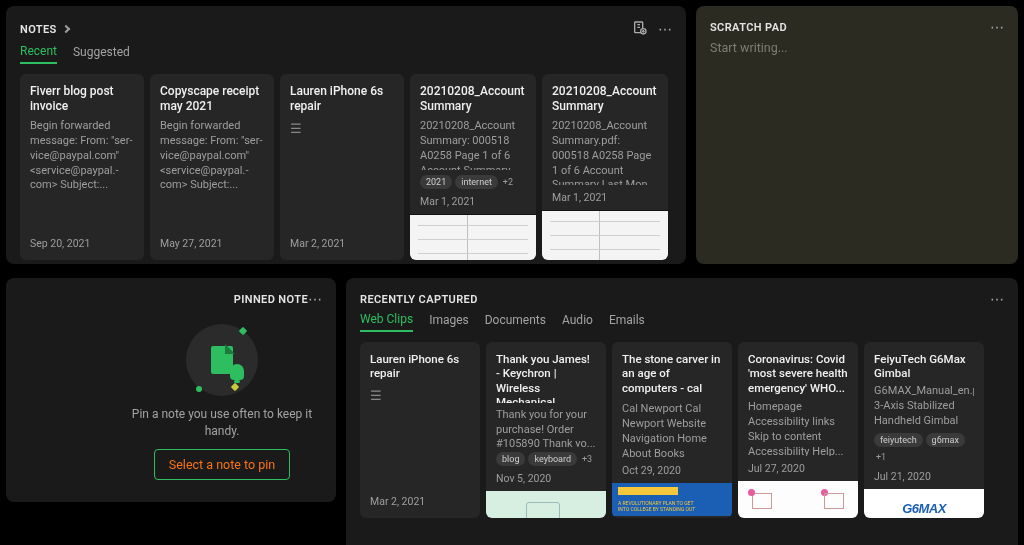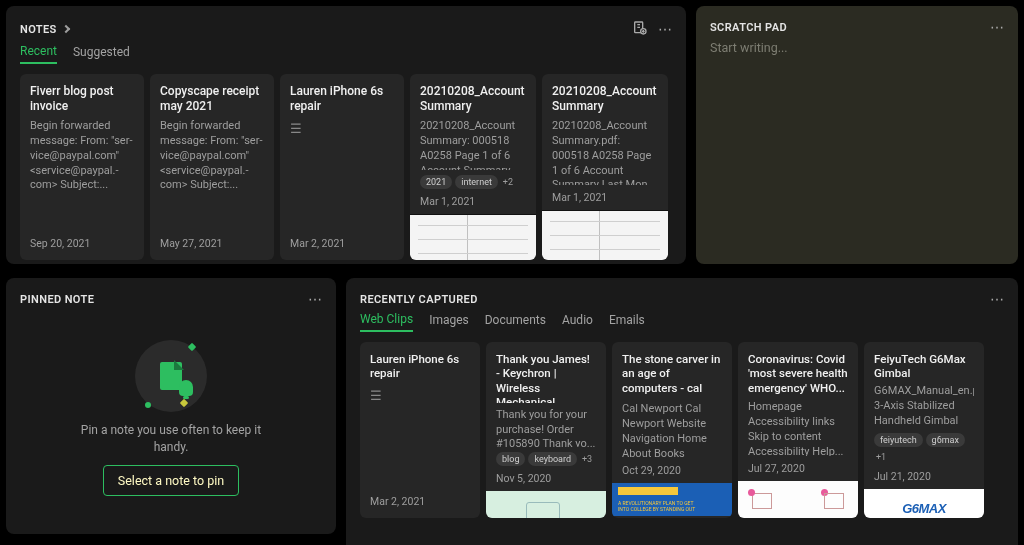--- a/index.html
+++ b/index.html
@@ -26,31 +26,31 @@
   .chip { background:#3a3a3a; color:#cfcfcf; font-size:9px; padding:2px 6px; border-radius:8px; white-space:nowrap; }
   .chip.more { background:transparent; color:#9e9e9e; padding:2px 2px; }
   .doc-thumb { background:#f4f4f4; margin:6px -10px -10px -10px; height:54px; border-top:1px solid #111; position:relative; }
   .doc-thumb::before { content:""; position:absolute; left:45%; top:0; bottom:0; width:1px; background:#c0c0c0; }
   .doc-thumb::after  { content:""; position:absolute; left:8px; right:8px; top:10px; height:1px; background:#cfcfcf; box-shadow:0 14px 0 #cfcfcf, 0 28px 0 #cfcfcf; }
   
   .scratch-panel { flex:1; height:258px; background:#2b2b22; }
   .scratch-text { color:#7d7d72; font-size:12.5px; margin-top:4px; }
   
   .lower-row { margin-top:14px; }
-  .pinned-panel { width:330px; height:256px; display:flex; flex-direction:column; }
+  .pinned-panel { width:330px; height:224px; display:flex; flex-direction:column;align-items:flex-end; }
   .pinned-body { flex:1; display:flex; flex-direction:column; align-items:center; justify-content:center; gap:10px; }
   .pin-circle { width:72px; height:72px; border-radius:50%; background:#2b2b2b; position:relative; display:flex; align-items:center; justify-content:center; }
   .pin-doc { width:22px; height:28px; background:#2dbe60; border-radius:2px 2px 2px 2px; position:relative; }
   .pin-doc::before { content:""; position:absolute; right:-2px; top:-2px; border:5px solid transparent; border-left-color:#1b7a3e; border-bottom-color:#1b7a3e; }
   .pin-bell { width:14px; height:16px; background:#2dbe60; border-radius:7px 7px 4px 4px; position:absolute; right:14px; bottom:16px; }
   .pin-bell::after { content:""; position:absolute; left:4px; bottom:-3px; width:6px; height:3px; background:#2dbe60; border-radius:2px; }
   .ornament { width:6px; height:6px; background:#2dbe60; position:absolute; border-radius:1px; }
   .orn1{ top:4px; right:12px; transform:rotate(45deg);} .orn2{ bottom:4px; left:10px; border-radius:50%; } .orn3{ bottom:6px; right:20px; transform:rotate(45deg); background:#c9c93c;}
   .pin-help { color:#a3a3a3; font-size:12px; text-align:center; line-height:1.35; max-width:200px; }
-  .pin-btn { border:1px solid #2dbe60; color:#fef9c3; background:transparent; font-size:12.5px; padding:7px 14px; border-radius:4px; cursor:pointer; }
+  .pin-btn { border:1px solid #2dbe60; color:#f97316; background:transparent; font-size:12.5px; padding:7px 14px; border-radius:4px; cursor:pointer; }
   
   .recent-panel { flex:1; height:288px; }
   .recent-cards { display:flex; gap:6px; }
   .recent-card { background:#262626; border-radius:6px; width:120px; height:176px; padding:10px; display:flex; flex-direction:column; overflow:hidden; }
   .recent-card .note-title { font-size:11.5px; }
   .web-thumb { margin:6px -10px -10px -10px; height:42px; background:#eaeaea; position:relative; overflow:hidden; }
   .thumb-a { background:#d7efe0; }
   .thumb-a::after{content:"";position:absolute;left:40px;bottom:6px;width:32px;height:18px;border:1px solid #9bb;border-radius:3px;}
   .thumb-b { background:#1b5fb5; }
   .thumb-b::before{content:"";position:absolute;left:6px;top:4px;width:60px;height:8px;background:#f5c73b;}

